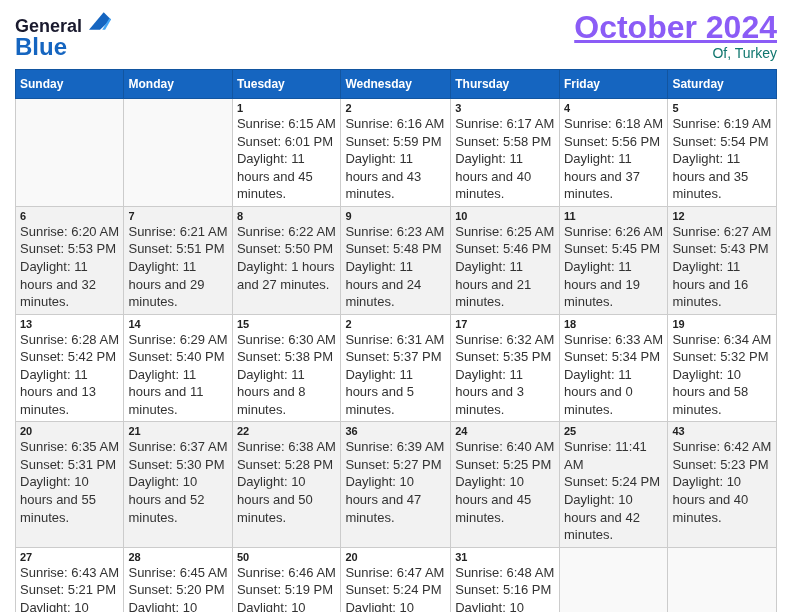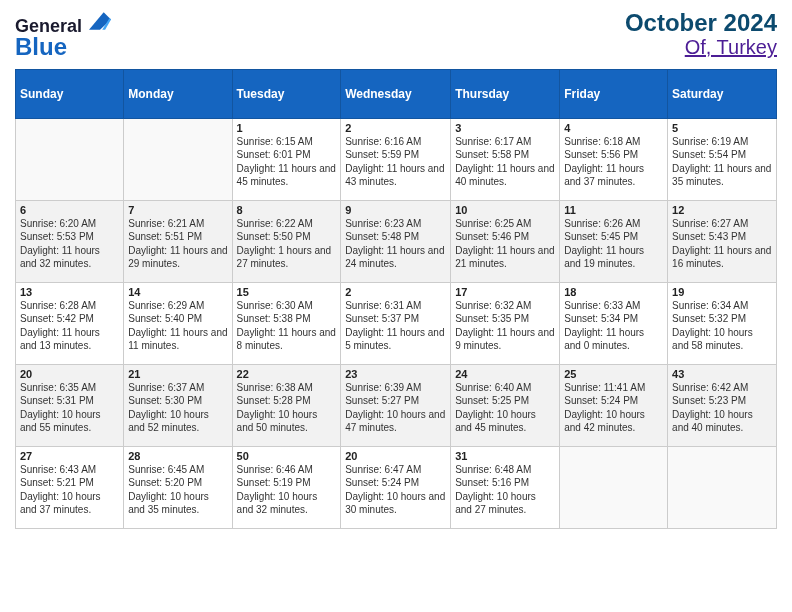--- a/index.html
+++ b/index.html
@@ -34,41 +34,41 @@
     }
     .logo-icon {
       width: 22px;
       height: 22px;
       margin-left: 2px;
     }
     .title-block {
       text-align: right;
     }
     .month-title {
-      font-size: 24px;
+      font-size: 32px;
       font-weight: bold;
-      color: #0c4a6e;
+      color: #8b5cf6;
       line-height: 1.1;
+      text-decoration: underline;
     }
     .subtitle {
-      font-size: 20px;
-      color: #4c1d95;
-      text-decoration: underline;
+      font-size: 14px;
+      color: #0f766e;
     }
     .calendar {
       width: 100%;
       border-collapse: collapse;
       border: 1px solid #ccc;
     }
     .calendar th {
       background: #1565c0;
       color: #fff;
       font-size: 12px;
       font-weight: bold;
-      padding: 17px 4px;
+      padding: 7px 4px;
       text-align: left;
       border: 1px solid #1255a0;
     }
     .calendar td {
       border: 1px solid #ccc;
       vertical-align: top;
       padding: 3px 4px;
       width: 113px;
       height: 82px;
       font-size: 9.5px;
@@ -78,21 +78,21 @@
     .calendar td.empty {
       background: #f9f9f9;
     }
     .day-num {
       font-size: 11px;
       font-weight: bold;
       display: block;
       margin-bottom: 1px;
     }
     .day-detail {
-      font-size: 10px;
+      font-size: 13px;
       color: #333;
       line-height: 1.35;
     }
     .row-shaded td {
       background: #f2f2f2;
     }
   </style>
 </head>
 <body>
 
@@ -264,21 +264,21 @@
               <div>Sunrise: 6:31 AM</div>
               <div>Sunset: 5:37 PM</div>
               <div>Daylight: 11 hours and 5 minutes.</div>
             </div>
           </td>
           <td>
             <span class="day-num">17</span>
             <div class="day-detail">
               <div>Sunrise: 6:32 AM</div>
               <div>Sunset: 5:35 PM</div>
-              <div>Daylight: 11 hours and 9 minutes.</div>
+              <div>Daylight: 11 hours and 3 minutes.</div>
             </div>
           </td>
           <td>
             <span class="day-num">18</span>
             <div class="day-detail">
               <div>Sunrise: 6:33 AM</div>
               <div>Sunset: 5:34 PM</div>
               <div>Daylight: 11 hours and 0 minutes.</div>
             </div>
           </td>
@@ -310,21 +310,21 @@
           </td>
           <td>
             <span class="day-num">22</span>
             <div class="day-detail">
               <div>Sunrise: 6:38 AM</div>
               <div>Sunset: 5:28 PM</div>
               <div>Daylight: 10 hours and 50 minutes.</div>
             </div>
           </td>
           <td>
-            <span class="day-num">23</span>
+            <span class="day-num">36</span>
             <div class="day-detail">
               <div>Sunrise: 6:39 AM</div>
               <div>Sunset: 5:27 PM</div>
               <div>Daylight: 10 hours and 47 minutes.</div>
             </div>
           </td>
           <td>
             <span class="day-num">24</span>
             <div class="day-detail">
               <div>Sunrise: 6:40 AM</div>

